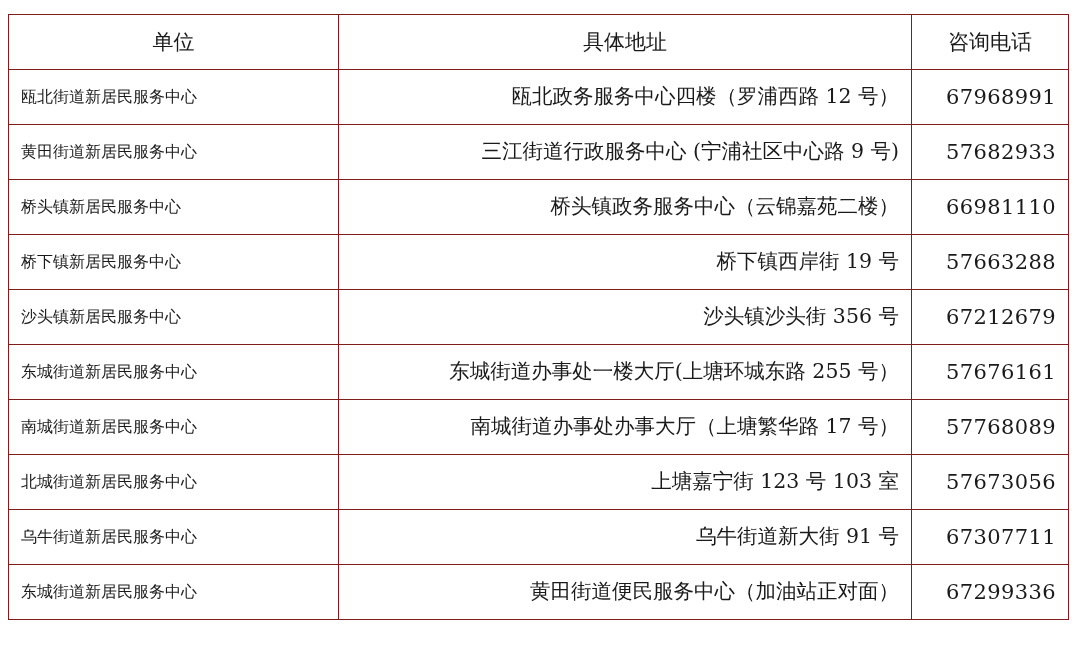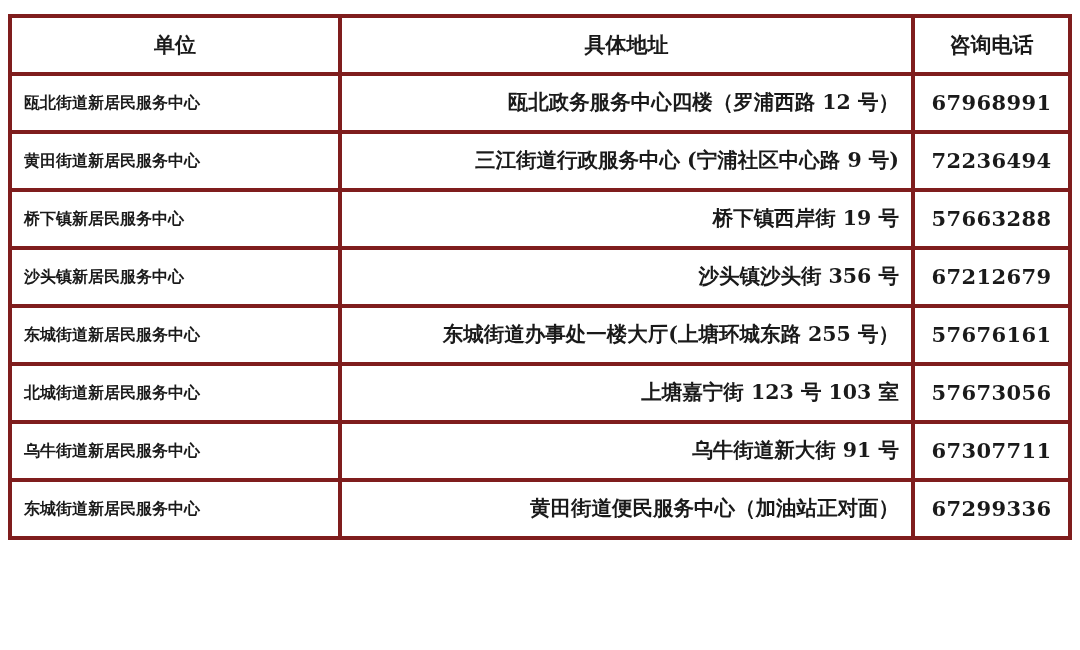--- a/index.html
+++ b/index.html
@@ -26,43 +26,43 @@
     margin: 14px 0 0 8px;
     width: 1060px;
     border: 1px solid #2b2b2b;
   }
   table.contact-table col.col-unit    { width: 330px; }
   table.contact-table col.col-address { width: 573px; }
   table.contact-table col.col-phone   { width: 157px; }
 
   table.contact-table th,
   table.contact-table td {
-    border: 4px solid #7f1d1d;
+    border: 1px solid #7f1d1d;
     height: 54px;
     padding: 0 12px;
-    font-weight: bold;
+    font-weight: normal;
     font-size: 21px;
     line-height: 1.25;
     vertical-align: middle;
     white-space: nowrap;
   }
   table.contact-table thead th {
     text-align: center;
     font-size: 21px;
   }
   table.contact-table tbody td.unit-cell {
     text-align: left;
     font-size: 16px;
   }
   table.contact-table tbody td.address-cell {
     text-align: right;
     font-size: 20.5px;
   }
   table.contact-table tbody td.phone-cell {
-    text-align: center;
+    text-align: right;
     font-size: 21px;
     letter-spacing: 0.4px;
   }
 </style>
 </head>
 <body>
 
 <div class="page">
   <table class="contact-table">
     <colgroup>
@@ -79,36 +79,46 @@
     </thead>
     <tbody>
       <tr>
         <td class="unit-cell">瓯北街道新居民服务中心</td>
         <td class="address-cell">瓯北政务服务中心四楼（罗浦西路 12 号）</td>
         <td class="phone-cell">67968991</td>
       </tr>
       <tr>
         <td class="unit-cell">黄田街道新居民服务中心</td>
         <td class="address-cell">三江街道行政服务中心 (宁浦社区中心路 9 号)</td>
-        <td class="phone-cell">72236494</td>
+        <td class="phone-cell">57682933</td>
+      </tr>
+      <tr>
+        <td class="unit-cell">桥头镇新居民服务中心</td>
+        <td class="address-cell">桥头镇政务服务中心（云锦嘉苑二楼）</td>
+        <td class="phone-cell">66981110</td>
       </tr>
       <tr>
         <td class="unit-cell">桥下镇新居民服务中心</td>
         <td class="address-cell">桥下镇西岸街 19 号</td>
         <td class="phone-cell">57663288</td>
       </tr>
       <tr>
         <td class="unit-cell">沙头镇新居民服务中心</td>
         <td class="address-cell">沙头镇沙头街 356 号</td>
         <td class="phone-cell">67212679</td>
       </tr>
       <tr>
         <td class="unit-cell">东城街道新居民服务中心</td>
         <td class="address-cell">东城街道办事处一楼大厅(上塘环城东路 255 号）</td>
         <td class="phone-cell">57676161</td>
+      </tr>
+      <tr>
+        <td class="unit-cell">南城街道新居民服务中心</td>
+        <td class="address-cell">南城街道办事处办事大厅（上塘繁华路 17 号）</td>
+        <td class="phone-cell">57768089</td>
       </tr>
       <tr>
         <td class="unit-cell">北城街道新居民服务中心</td>
         <td class="address-cell">上塘嘉宁街 123 号 103 室</td>
         <td class="phone-cell">57673056</td>
       </tr>
       <tr>
         <td class="unit-cell">乌牛街道新居民服务中心</td>
         <td class="address-cell">乌牛街道新大街 91 号</td>
         <td class="phone-cell">67307711</td>

